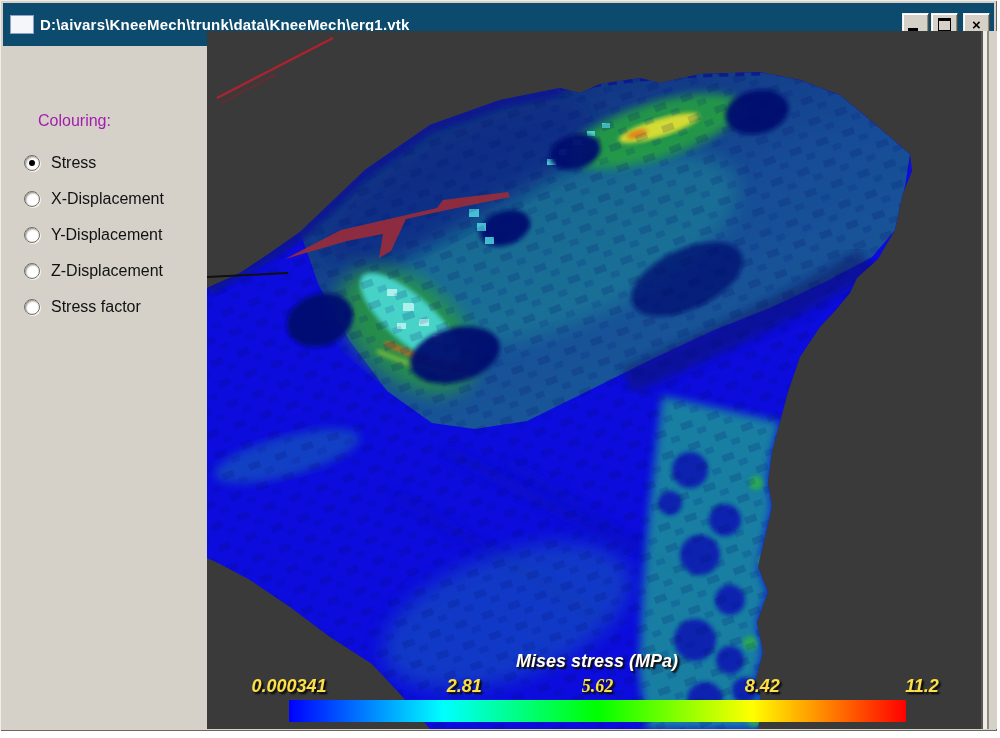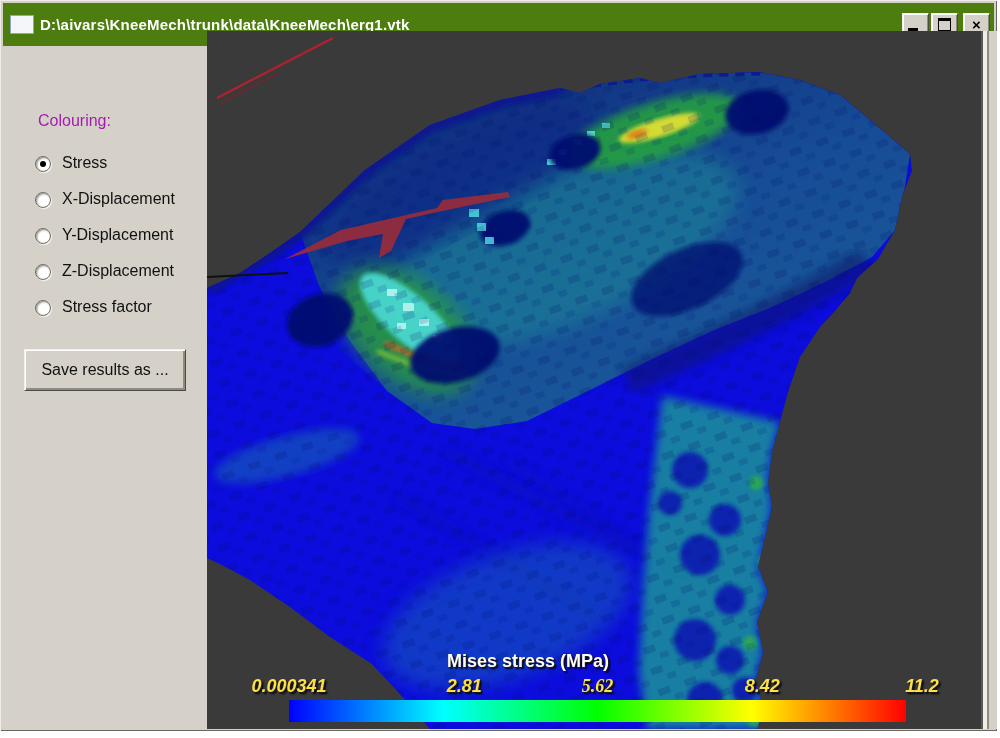--- a/index.html
+++ b/index.html
@@ -1,52 +1,52 @@
 <!DOCTYPE html>
 <html><head>
 <meta charset="utf-8">
 <style>
   html,body{margin:0;padding:0;background:#ffffff;width:1000px;height:738px;
     font-family:"Liberation Sans",sans-serif;-webkit-font-smoothing:antialiased;}
   .window{position:absolute;left:0;top:0;width:997px;height:731px;background:#d5d1c9;
     box-shadow:inset 1px 1px 0 #efede8, inset -1px -1px 0 #6b675f;}
   
-  .titlebar{position:absolute;left:3px;top:3px;width:991px;height:43px;background:#4d7c0f;
+  .titlebar{position:absolute;left:3px;top:3px;width:991px;height:43px;background:#0c4a6e;
     display:flex;align-items:center;padding:0;box-sizing:border-box;}
   .tb-icon{width:22px;height:17px;margin-left:7px;background:#f4f6fa;border:1px solid #8fa3c8;}
   .tb-title{color:#ffffff;font-weight:bold;font-size:15px;margin-left:6px;white-space:nowrap;
     letter-spacing:0.2px;}
   .tb-buttons{margin-left:auto;margin-right:4px;display:flex;gap:2px;align-items:center;}
   .tb-btn{width:25px;height:21px;background:#d5d1c9;border:1px solid;
     border-color:#f2f0ea #4c4a44 #4c4a44 #f2f0ea;
     box-shadow:inset 1px 1px 0 #ffffff, inset -1px -1px 0 #8f8b81;
     display:flex;align-items:center;justify-content:center;position:relative;cursor:default;}
   .tb-btn.close{margin-left:3px;font-weight:bold;font-size:15px;line-height:15px;color:#000;}
   .glyph-min{position:absolute;left:5px;bottom:4px;width:10px;height:3px;background:#000;}
   .glyph-max{width:11px;height:9px;border:1px solid #000;border-top:3px solid #000;}
   
   .label-colouring{position:absolute;left:38px;top:112px;font-size:16px;color:#a21caf;}
-  .radio-row{position:absolute;left:35px;display:flex;align-items:flex-end;height:18px;cursor:default;}
+  .radio-row{position:absolute;left:24px;display:flex;align-items:center;height:18px;cursor:default;}
   .radio-circle{width:14px;height:14px;border-radius:50%;background:#fff;border:1px solid #6f6b63;
     box-shadow:inset 1px 1px 2px #8f8b83, 1px 1px 0 #f6f4ef;display:flex;align-items:center;justify-content:center;}
   .radio-circle .dot{width:6px;height:6px;border-radius:50%;background:#000;}
   .radio-label{margin-left:11px;font-size:16px;color:#111;}
   .save-btn{position:absolute;left:24px;top:349px;width:162px;height:42px;background:#d5d1c9;
     border:1px solid;border-color:#f2f0ea #4c4a44 #4c4a44 #f2f0ea;
     box-shadow:inset 1px 1px 0 #ffffff, inset -2px -2px 0 #8f8b81;
     font-size:16px;color:#111;font-family:"Liberation Sans",sans-serif;cursor:default;}
   
   .viewport{position:absolute;left:207px;top:31px;width:774px;height:698px;background:#3a3a3a;
     overflow:hidden;}
   .right-frame{position:absolute;left:981px;top:31px;width:16px;height:698px;
     background:linear-gradient(90deg,#5a5751 0 2px,#efede8 2px 6px,#8f8b81 6px 8px,#d5d1c9 8px);}
   .vp-svg{position:absolute;left:0;top:0;}
   
-  .cb-title{position:absolute;left:240px;top:620px;width:300px;text-align:left;
-    color:#fff;font-size:18px;font-weight:bold;
+  .cb-title{position:absolute;left:240px;top:620px;width:300px;text-align:center;
+    color:#fff;font-size:18px;font-weight:bold;font-style:italic;
     text-shadow:1px 1px 0 #1a1a1a,2px 2px 2px #000;}
   .cb-ticks{position:absolute;left:82px;top:645px;width:617px;height:20px;}
   .cb-tick{position:absolute;top:0;transform:translateX(-50%);color:#fde047;font-size:18px;
     font-weight:bold;font-style:italic;text-shadow:1px 1px 0 #1a1a1a,2px 2px 2px #000;white-space:nowrap;}
   .cb-tick:nth-child(1){left:0%;} .cb-tick:nth-child(2){left:25%;margin-left:21px;}
   .cb-tick:nth-child(3){left:50%;font-family:Liberation Serif, serif;} .cb-tick:nth-child(4){left:75%;padding-left:21px;}
   .cb-tick:nth-child(5){left:100%;margin-left:16px;}
   .cb-bar{position:absolute;left:82px;top:669px;width:617px;height:22px;
     background:linear-gradient(90deg,#0000ff 0%,#00ffff 25%,#00ff00 50%,#ffff00 75%,#ff0000 100%);}
 </style>
@@ -89,21 +89,20 @@
   </div>
   <div class="radio-row" style="top:262px">
     <span class="radio-circle"></span>
     <span class="radio-label">Z-Displacement</span>
   </div>
   <div class="radio-row" style="top:298px">
     <span class="radio-circle"></span>
     <span class="radio-label">Stress factor</span>
   </div>
 
-  <button class="save-btn">Save results as ...</button>
 
   <div class="viewport">
     <svg class="vp-svg" width="774" height="698" viewBox="0 0 774 698">
       <defs>
         <clipPath id="meshClip">
           <path d="M93,201 L158,139 L223,94 L293,69 L353,57 L373,62 L393,53 L433,47 L453,52 L493,43
                    L553,41 L593,49 L633,64 L663,89 L690,112 L703,123 L705,140 L695,165 L688,199 L671,228
                    L650,247 L643,262 L628,280 L613,296 L593,326 L581,361 L573,391 L565,421 L561,451
                    L565,476 L558,506 L551,536 L561,561 L550,591 L556,621 L548,651 L555,671 L551,698
                    L223,698 L213,686 L193,663 L165,633 L123,606 L83,576 L43,549 L13,533 L0,527

